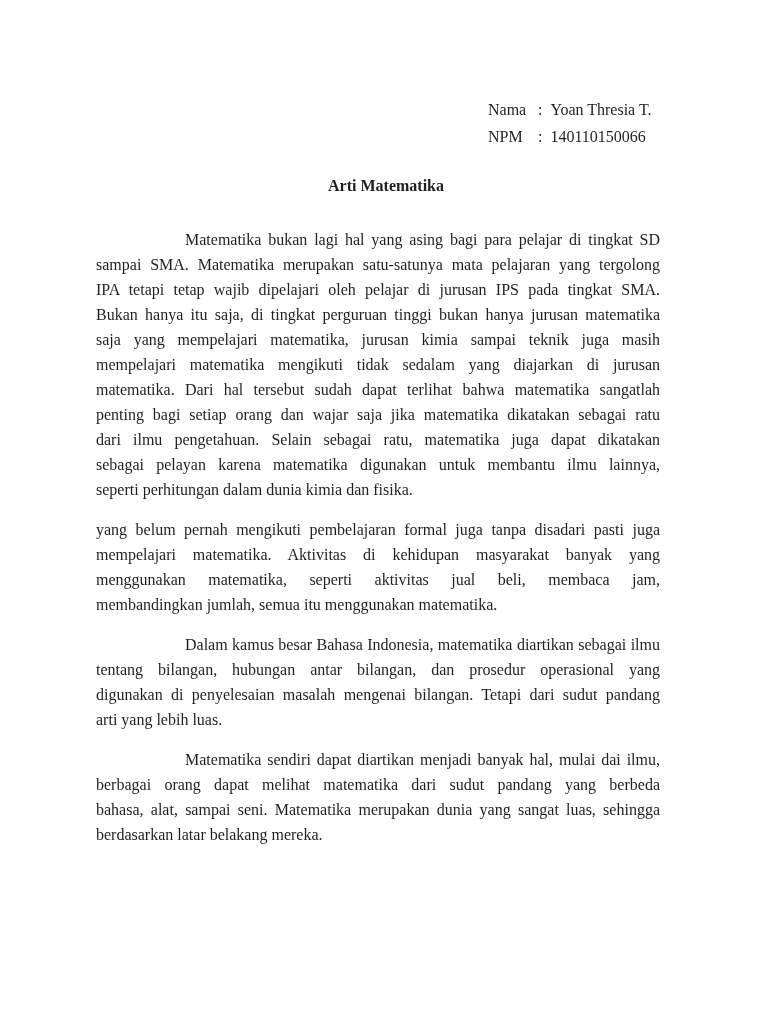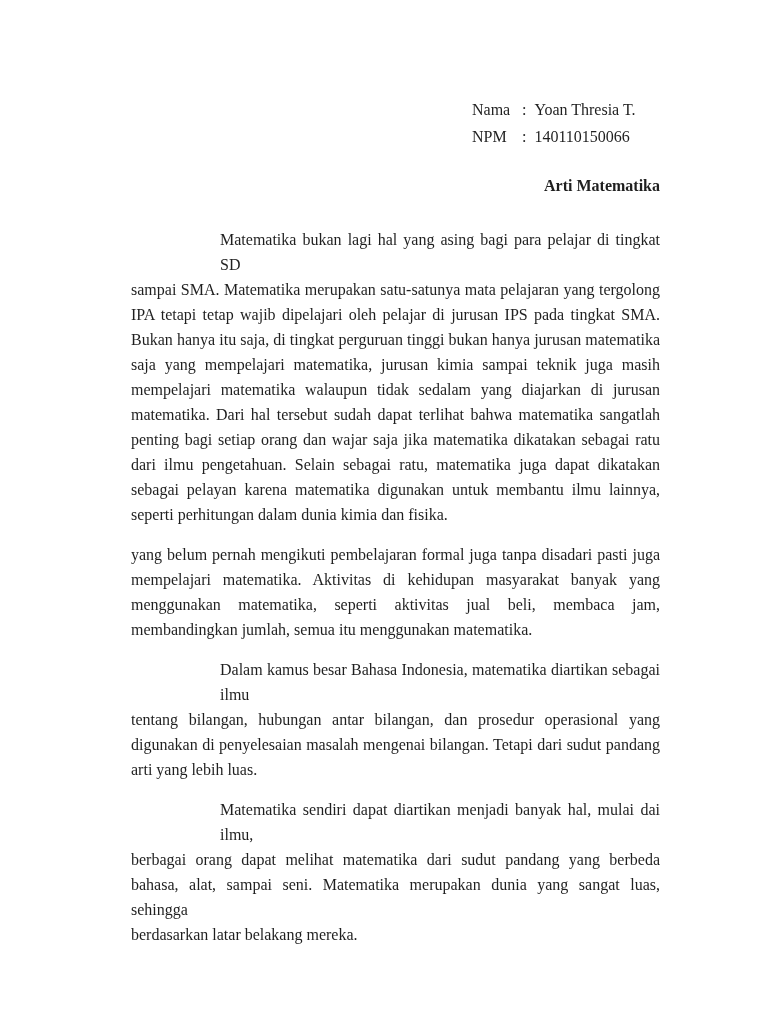--- a/index.html
+++ b/index.html
@@ -23,35 +23,36 @@
     font-size: 16px;
   }
   .info-row {
     display: flex;
     line-height: 27px;
     white-space: nowrap;
   }
   .info-label {
     display: inline-block;
     width: 50px;
+    margin-left: 16px;
   }
   .info-sep {
     display: inline-block;
   }
   .info-value {
     display: inline-block;
     padding-left: 8px;
   }
   .doc-title {
     position: absolute;
-    left: 96px;
+    left: 104px;
     width: 564px;
     top: 173px;
     margin: 0;
-    text-align: right;
+    text-align: center;
     font-size: 16px;
     font-weight: bold;
     line-height: 25px;
   }
   .doc-body {
     position: absolute;
     left: 96px;
     top: 227px;
     width: 564px;
     font-size: 16px;
@@ -60,21 +61,20 @@
     margin: 0 0 0 0;
   }
   .paragraph + .paragraph {
     margin-top: 15px;
   }
   .line {
     line-height: 25px;
     text-align: justify;
     text-align-last: justify;
     white-space: normal;
-    margin-left: 35px;
   }
   .line.first {
     padding-left: 89px;
   }
   .line.last {
     text-align-last: auto;
   }
 </style>
 </head>
 <body>
@@ -93,21 +93,21 @@
       </div>
     </div>
   <h1 class="doc-title">Arti Matematika</h1>
   <div class="doc-body" id="doc-body">
       <div class="paragraph">
         <div class="line first">Matematika bukan lagi hal yang asing bagi para pelajar di tingkat SD</div>
         <div class="line">sampai SMA. Matematika merupakan satu-satunya mata pelajaran yang tergolong</div>
         <div class="line">IPA tetapi tetap wajib dipelajari oleh pelajar di jurusan IPS pada tingkat SMA.</div>
         <div class="line">Bukan hanya itu saja, di tingkat perguruan tinggi bukan hanya jurusan matematika</div>
         <div class="line">saja yang mempelajari matematika, jurusan kimia sampai teknik juga masih</div>
-        <div class="line">mempelajari matematika walaupun tidak sedalam yang diajarkan di jurusan</div>
+        <div class="line">mempelajari matematika mengikuti tidak sedalam yang diajarkan di jurusan</div>
         <div class="line">matematika. Dari hal tersebut sudah dapat terlihat bahwa matematika sangatlah</div>
         <div class="line">penting bagi setiap orang dan wajar saja jika matematika dikatakan sebagai ratu</div>
         <div class="line">dari ilmu pengetahuan. Selain sebagai ratu, matematika juga dapat dikatakan</div>
         <div class="line">sebagai pelayan karena matematika digunakan untuk membantu ilmu lainnya,</div>
         <div class="line last">seperti perhitungan dalam dunia kimia dan fisika.</div>
       </div>
       <div class="paragraph">
         <div class="line">yang belum pernah mengikuti pembelajaran formal juga tanpa disadari pasti juga</div>
         <div class="line">mempelajari matematika. Aktivitas di kehidupan masyarakat banyak yang</div>
         <div class="line">menggunakan matematika, seperti aktivitas jual beli, membaca jam,</div>

